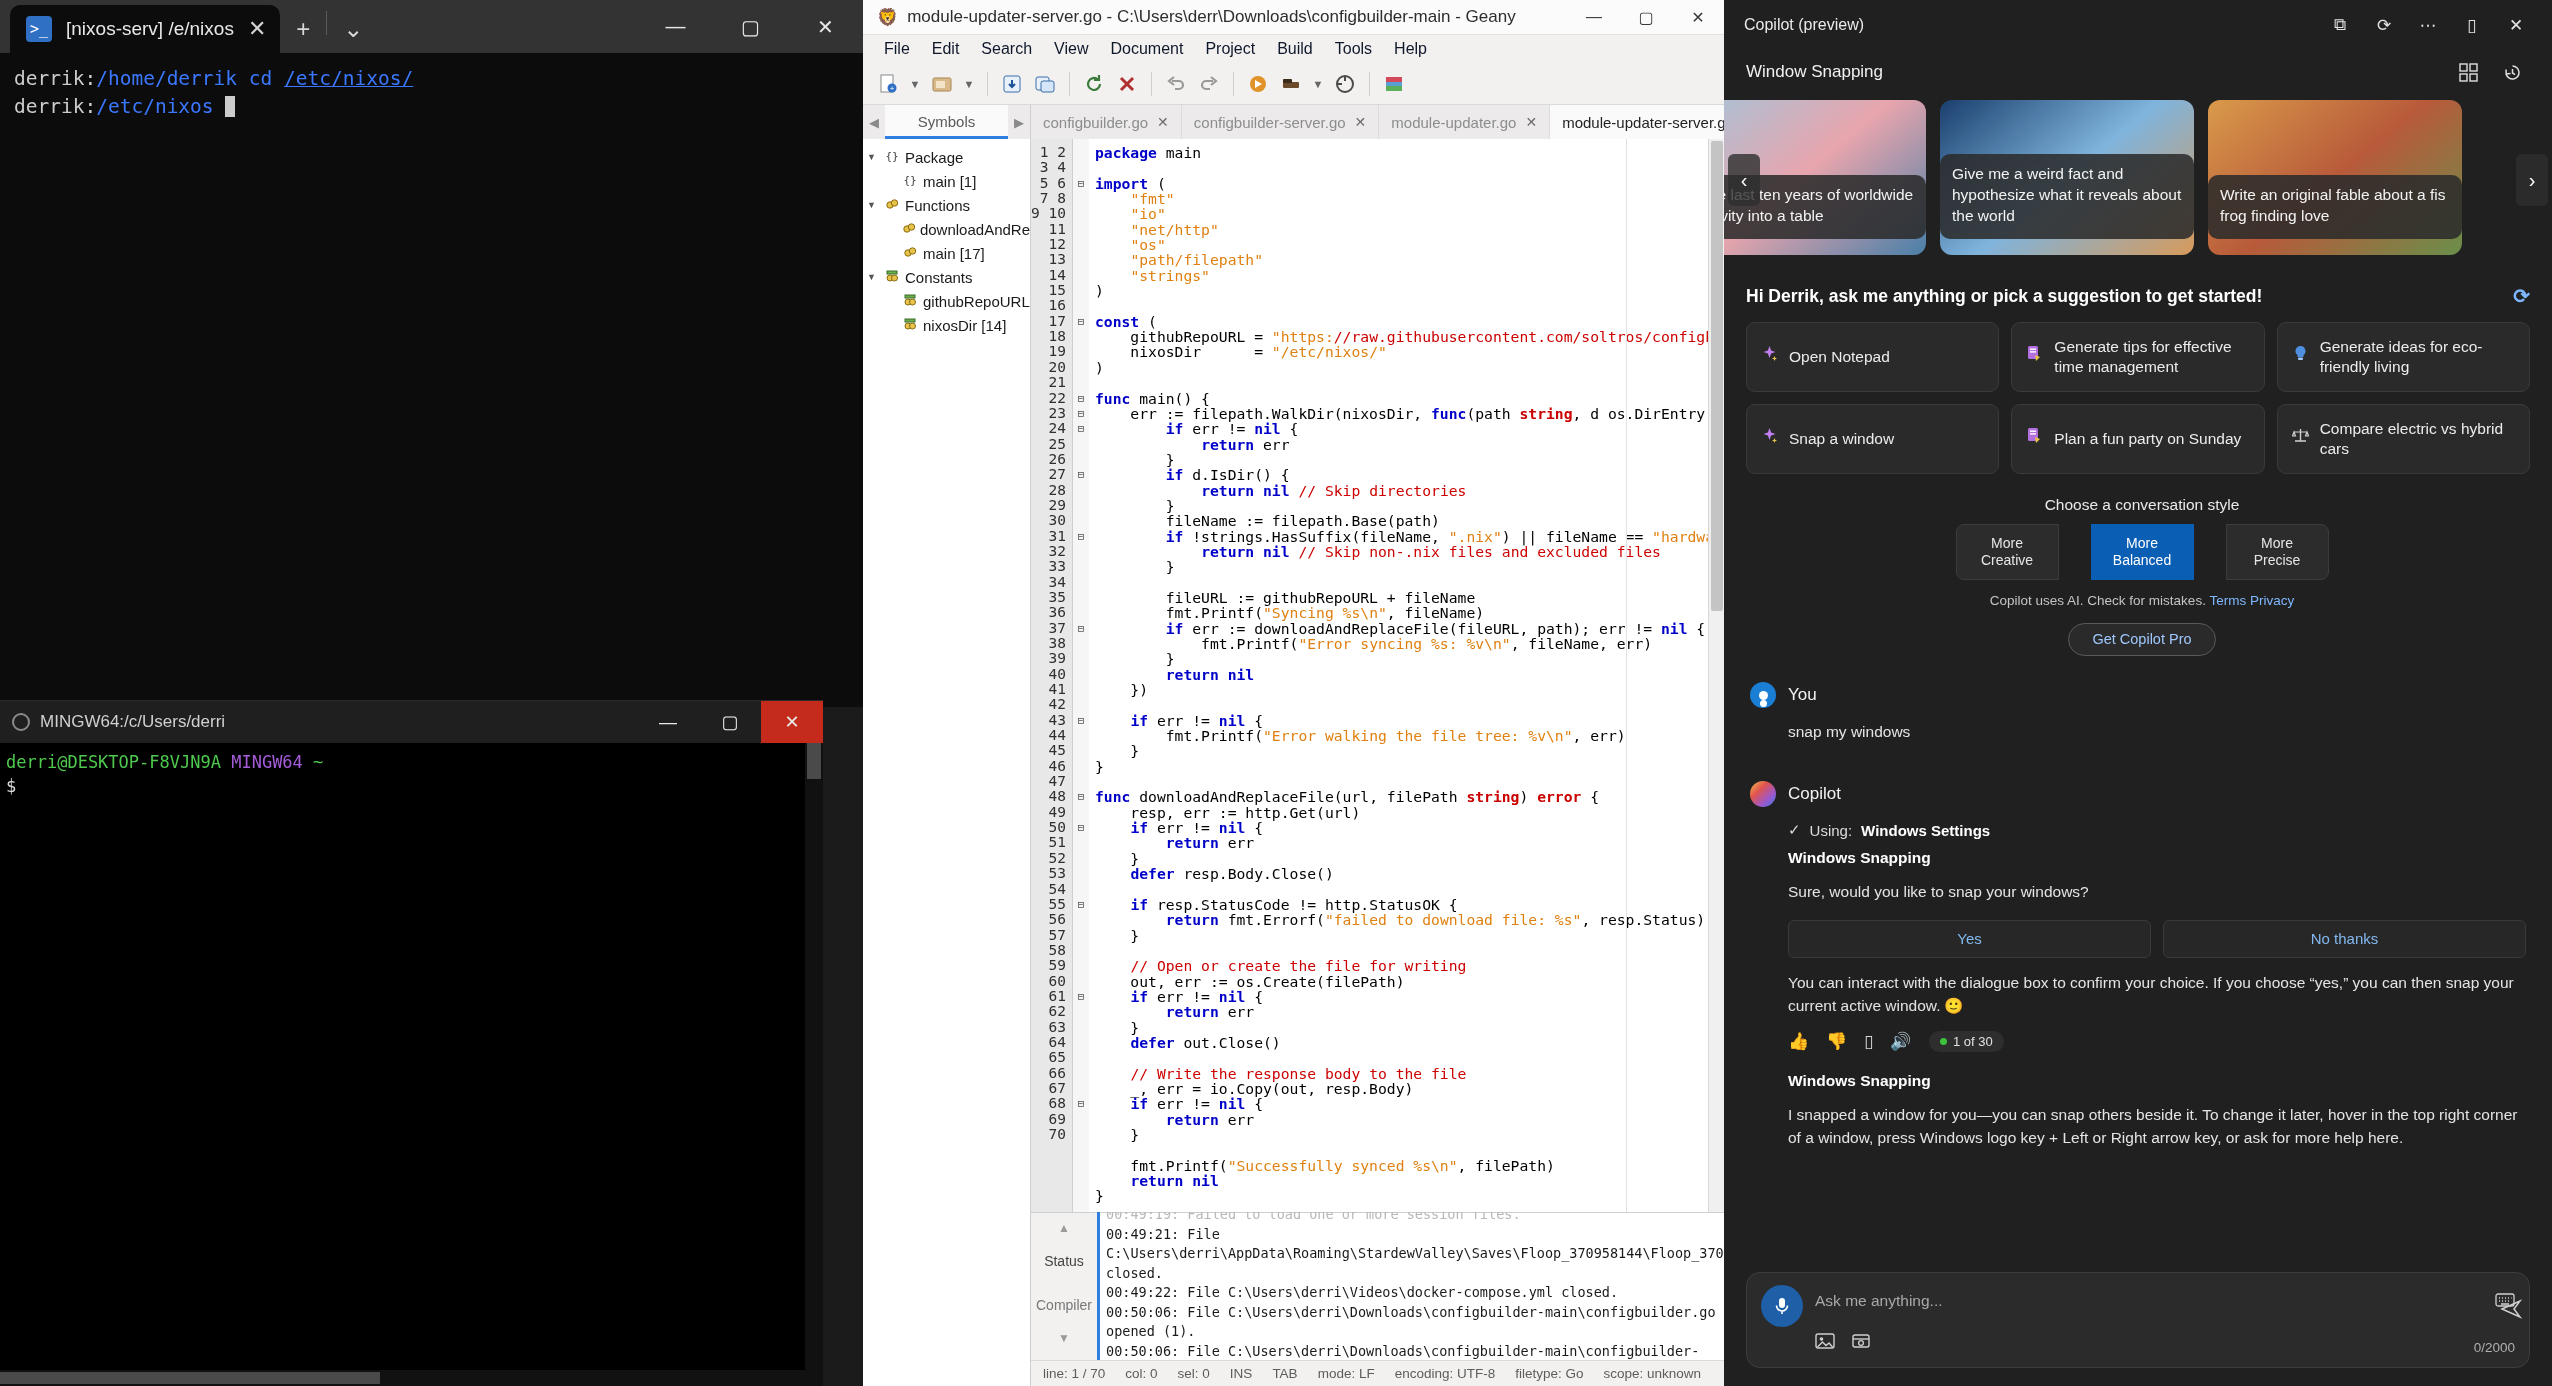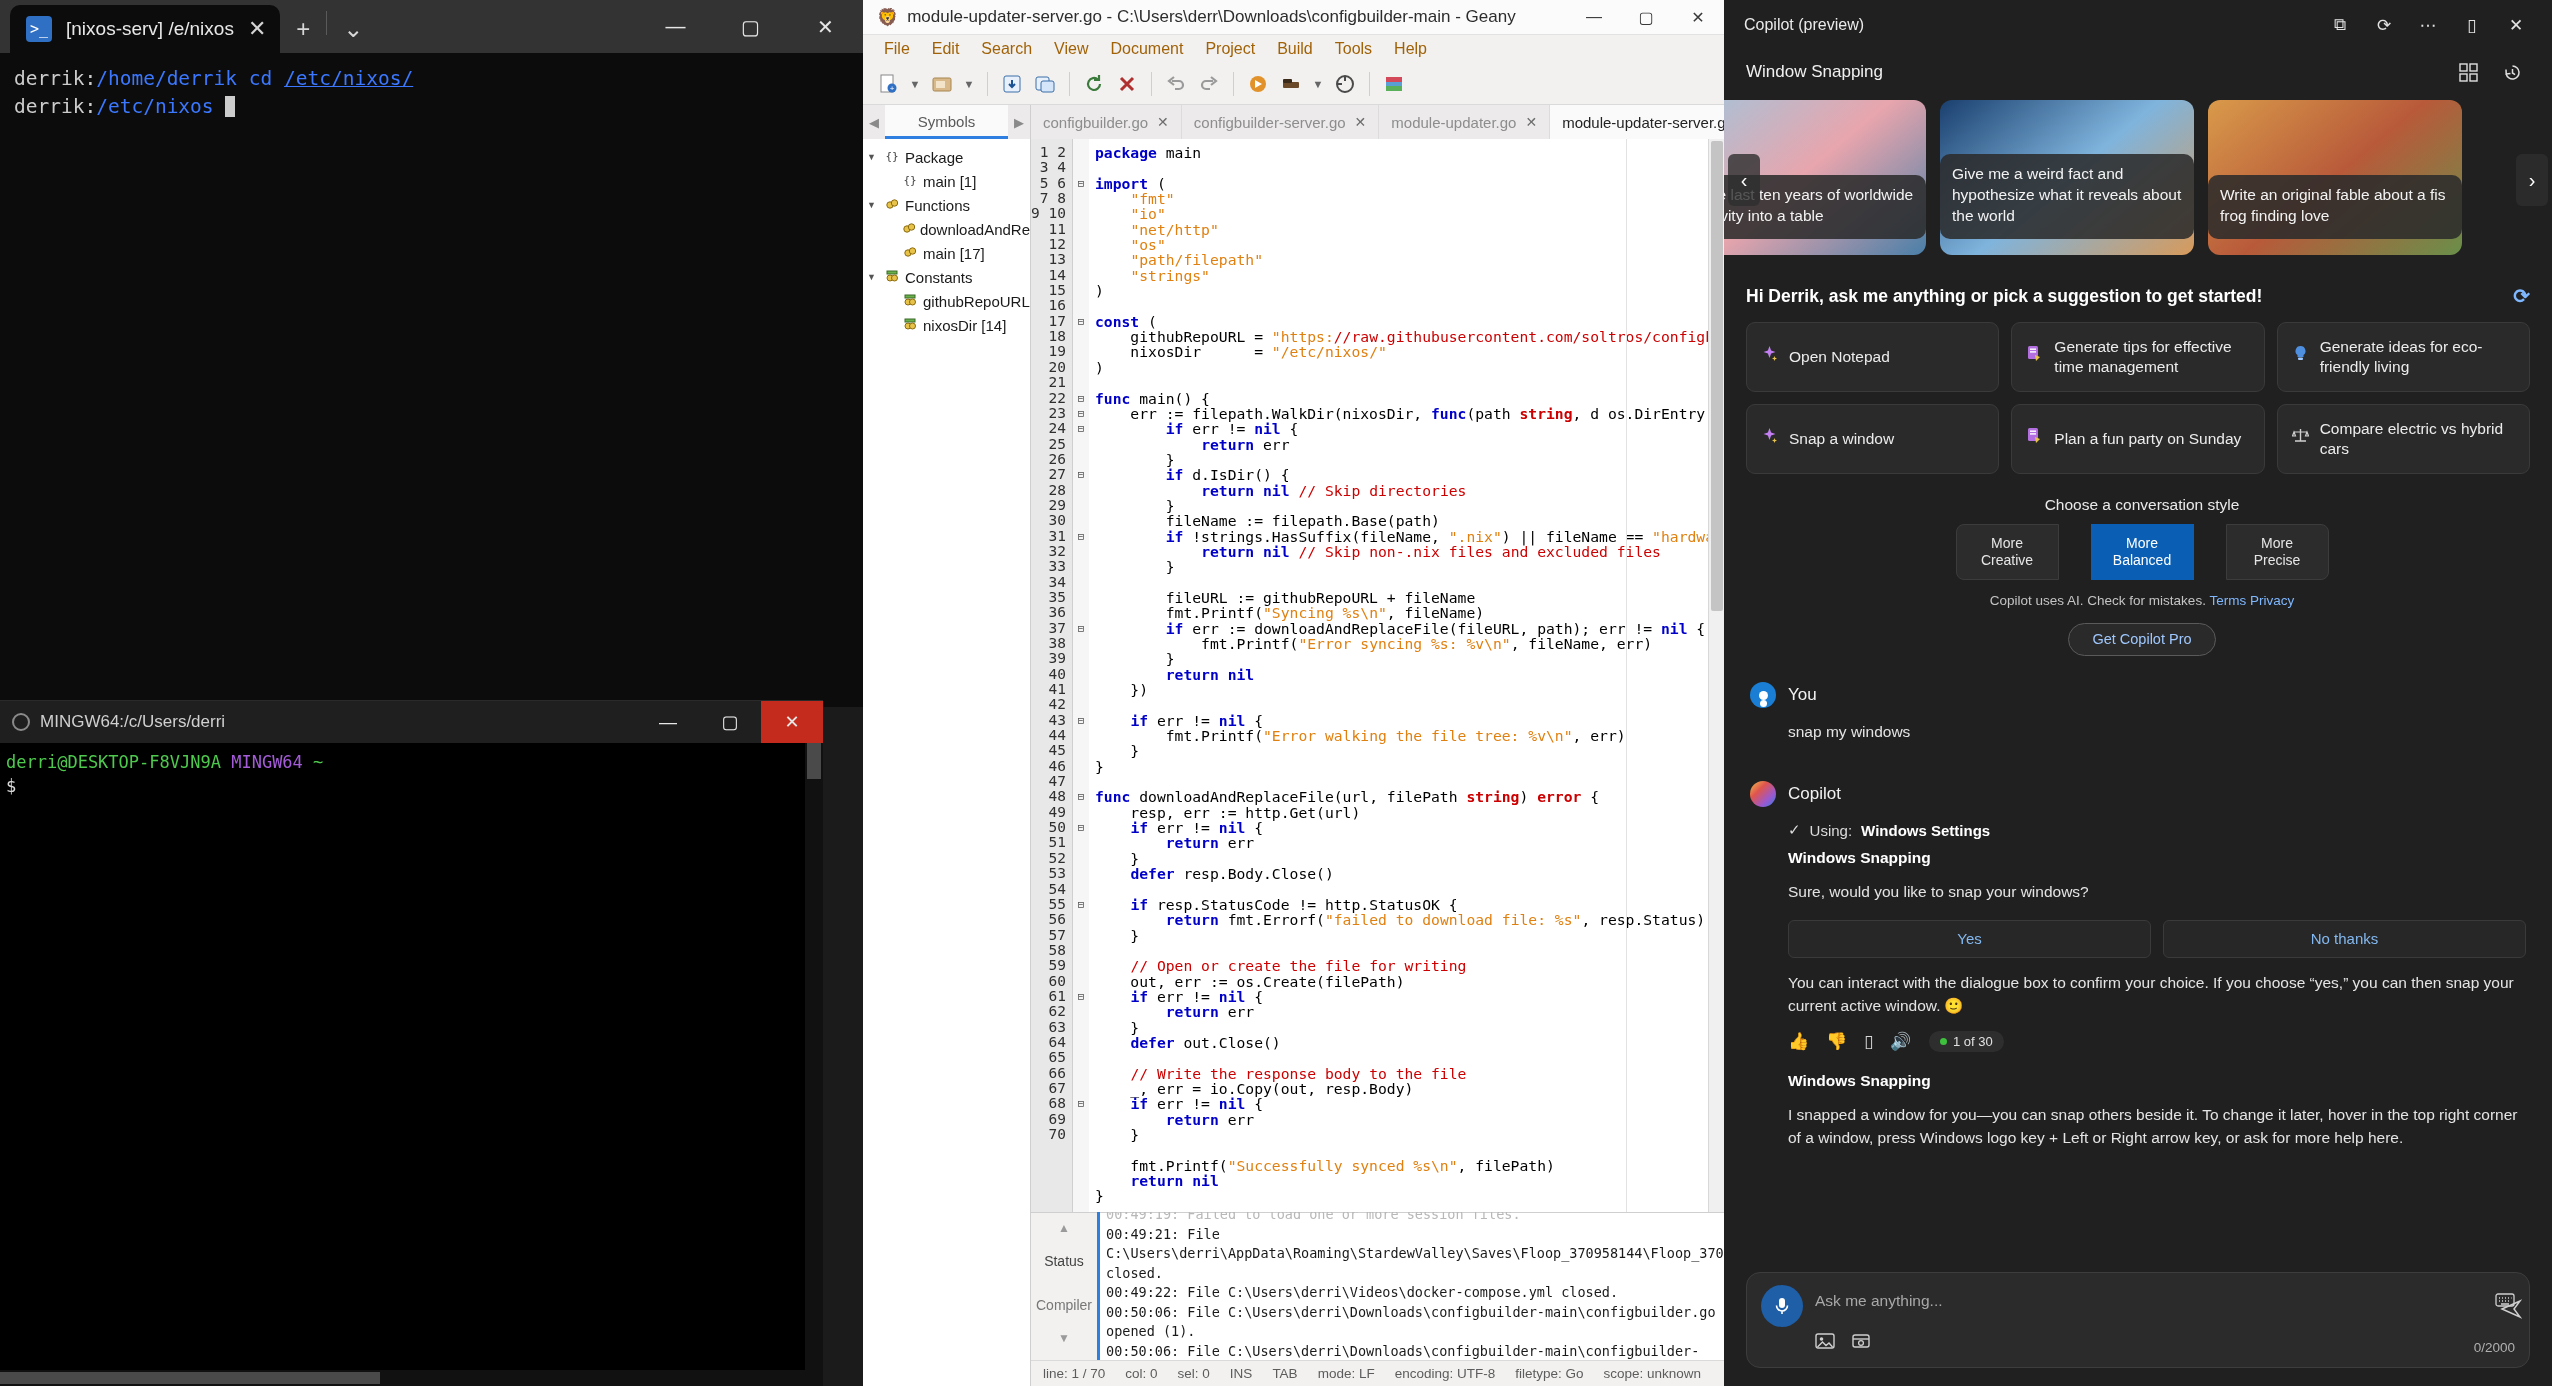--- a/index.html
+++ b/index.html
@@ -42,21 +42,21 @@
   #mingw-hscroll .thumb { position:absolute; left:0; top:2px; width:380px; height:12px; background:#4a4a4a; }
 
   
   #geany { position:absolute; left:863px; top:0; width:861px; height:1386px; background:#f2f1f0; display:flex; flex-direction:column; }
   #geany-title { height:35px; background:#fbfbfb; display:flex; align-items:center; padding-left:14px; gap:9px; border-bottom:1px solid #e2e2e2;}
   #geany-title .gicon { font-size:17px; }
   #geany-title .gtext { font-size:17px; color:#2d2d2d; white-space:nowrap; }
   #geany-winbtns { margin-left:auto; display:flex; }
   #geany-winbtns div { width:52px; height:35px; display:flex; align-items:center; justify-content:center; font-size:16px; color:#3a3a3a; }
   #geany-menubar { height:28px; display:flex; align-items:center; gap:0; padding-left:10px; background:#f2f1f0; }
-  #geany-menubar span { font-size:16px; color:#a16207; padding:0 11px; }
+  #geany-menubar span { font-size:16px; color:#0f172a; padding:0 11px; }
   #geany-toolbar { height:42px; display:flex; align-items:center; padding-left:10px; gap:3px; background:#f2f1f0; border-bottom:1px solid #dadada; }
   .tbi { width:30px; height:30px; display:flex; align-items:center; justify-content:center; }
   .tbarrow { width:18px; height:30px; display:flex; align-items:center; justify-content:center; color:#666; font-size:11px; }
   .tbsep { width:1px; height:24px; background:#cfcfcf; margin:0 6px; }
   #geany-main { flex:1; display:flex; min-height:0; }
 
   
   #geany-sidebar { width:168px; background:#ffffff; display:flex; flex-direction:column; border-right:1px solid #cfcfcf; }
   #sidebar-tabs { height:34px; background:#eceaea; display:flex; align-items:center; }
   #sidebar-tabs .arrow { width:22px; text-align:center; color:#8a8a8a; font-size:13px; }

